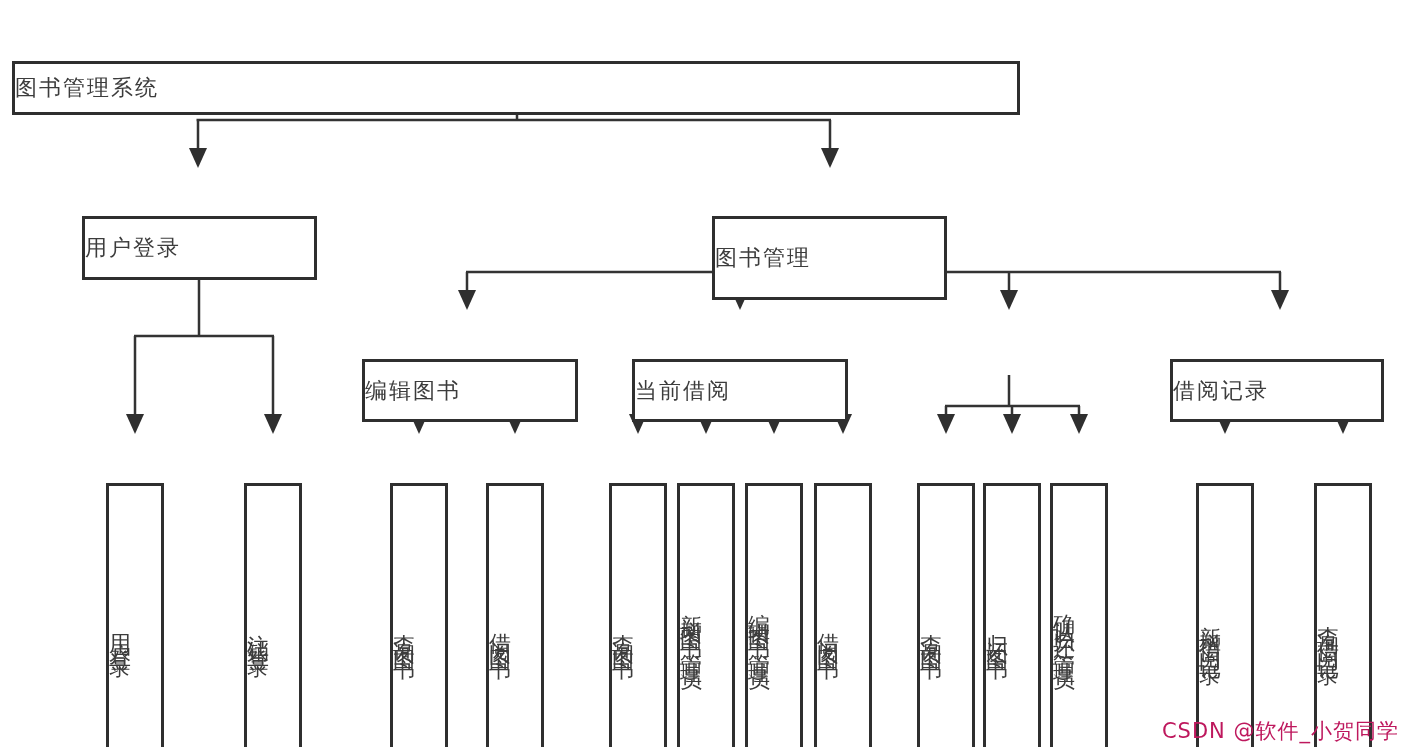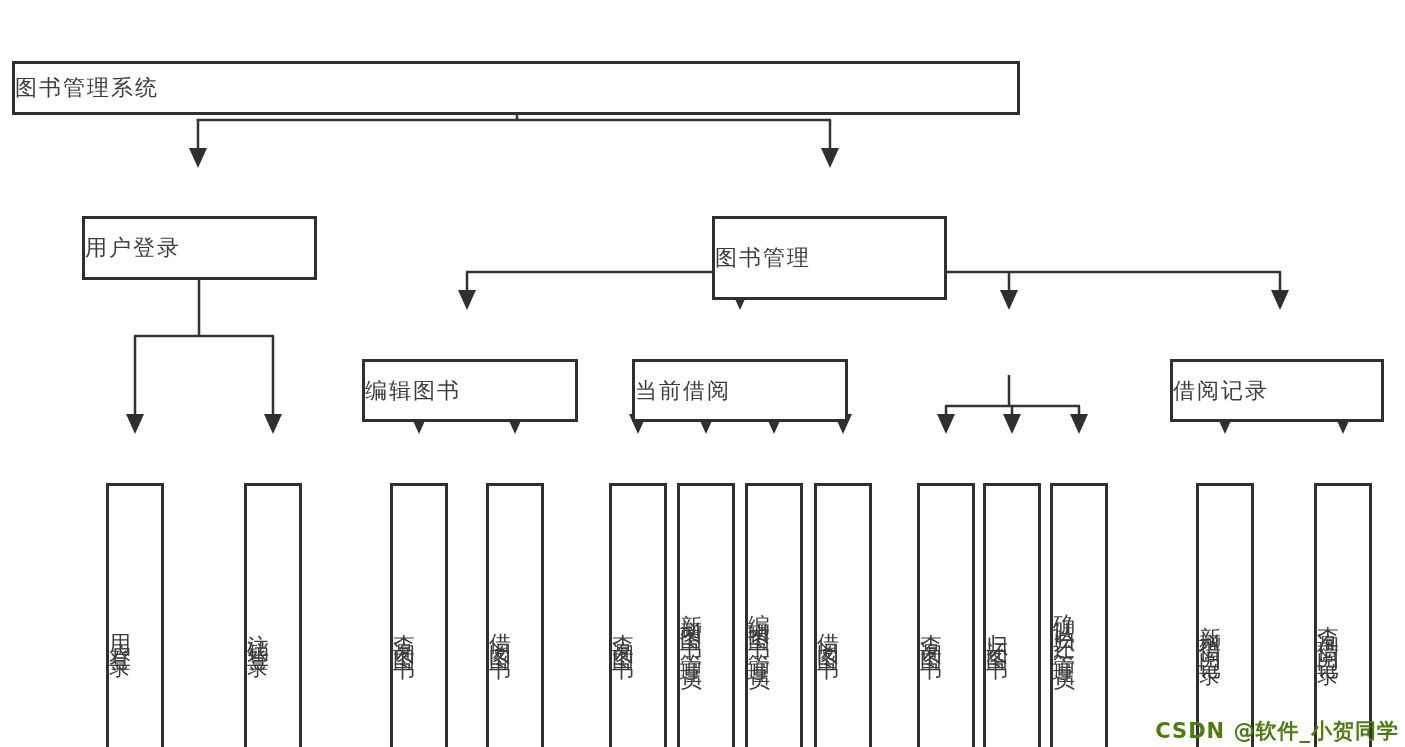--- a/index.html
+++ b/index.html
@@ -53,25 +53,24 @@
     font-size: 22px;
     letter-spacing: 8px;
     line-height: 1;
     white-space: nowrap;
   }
   .watermark {
     position: absolute;
     right: 6px;
     bottom: 2px;
     font-size: 21px;
-    color: #4d7c0f;
+    color: #be185d;
     letter-spacing: 1px;
     white-space: nowrap;
     z-index: 5;
-    font-weight: bold;
   }
 </style>
 </head>
 <body>
 
 <div class="stage">
 
   <svg class="wires" width="1405" height="747" viewBox="0 0 1405 747" xmlns="http://www.w3.org/2000/svg" xmlns:xlink="http://www.w3.org/1999/xlink">
     <defs>
       <g id="arr">

